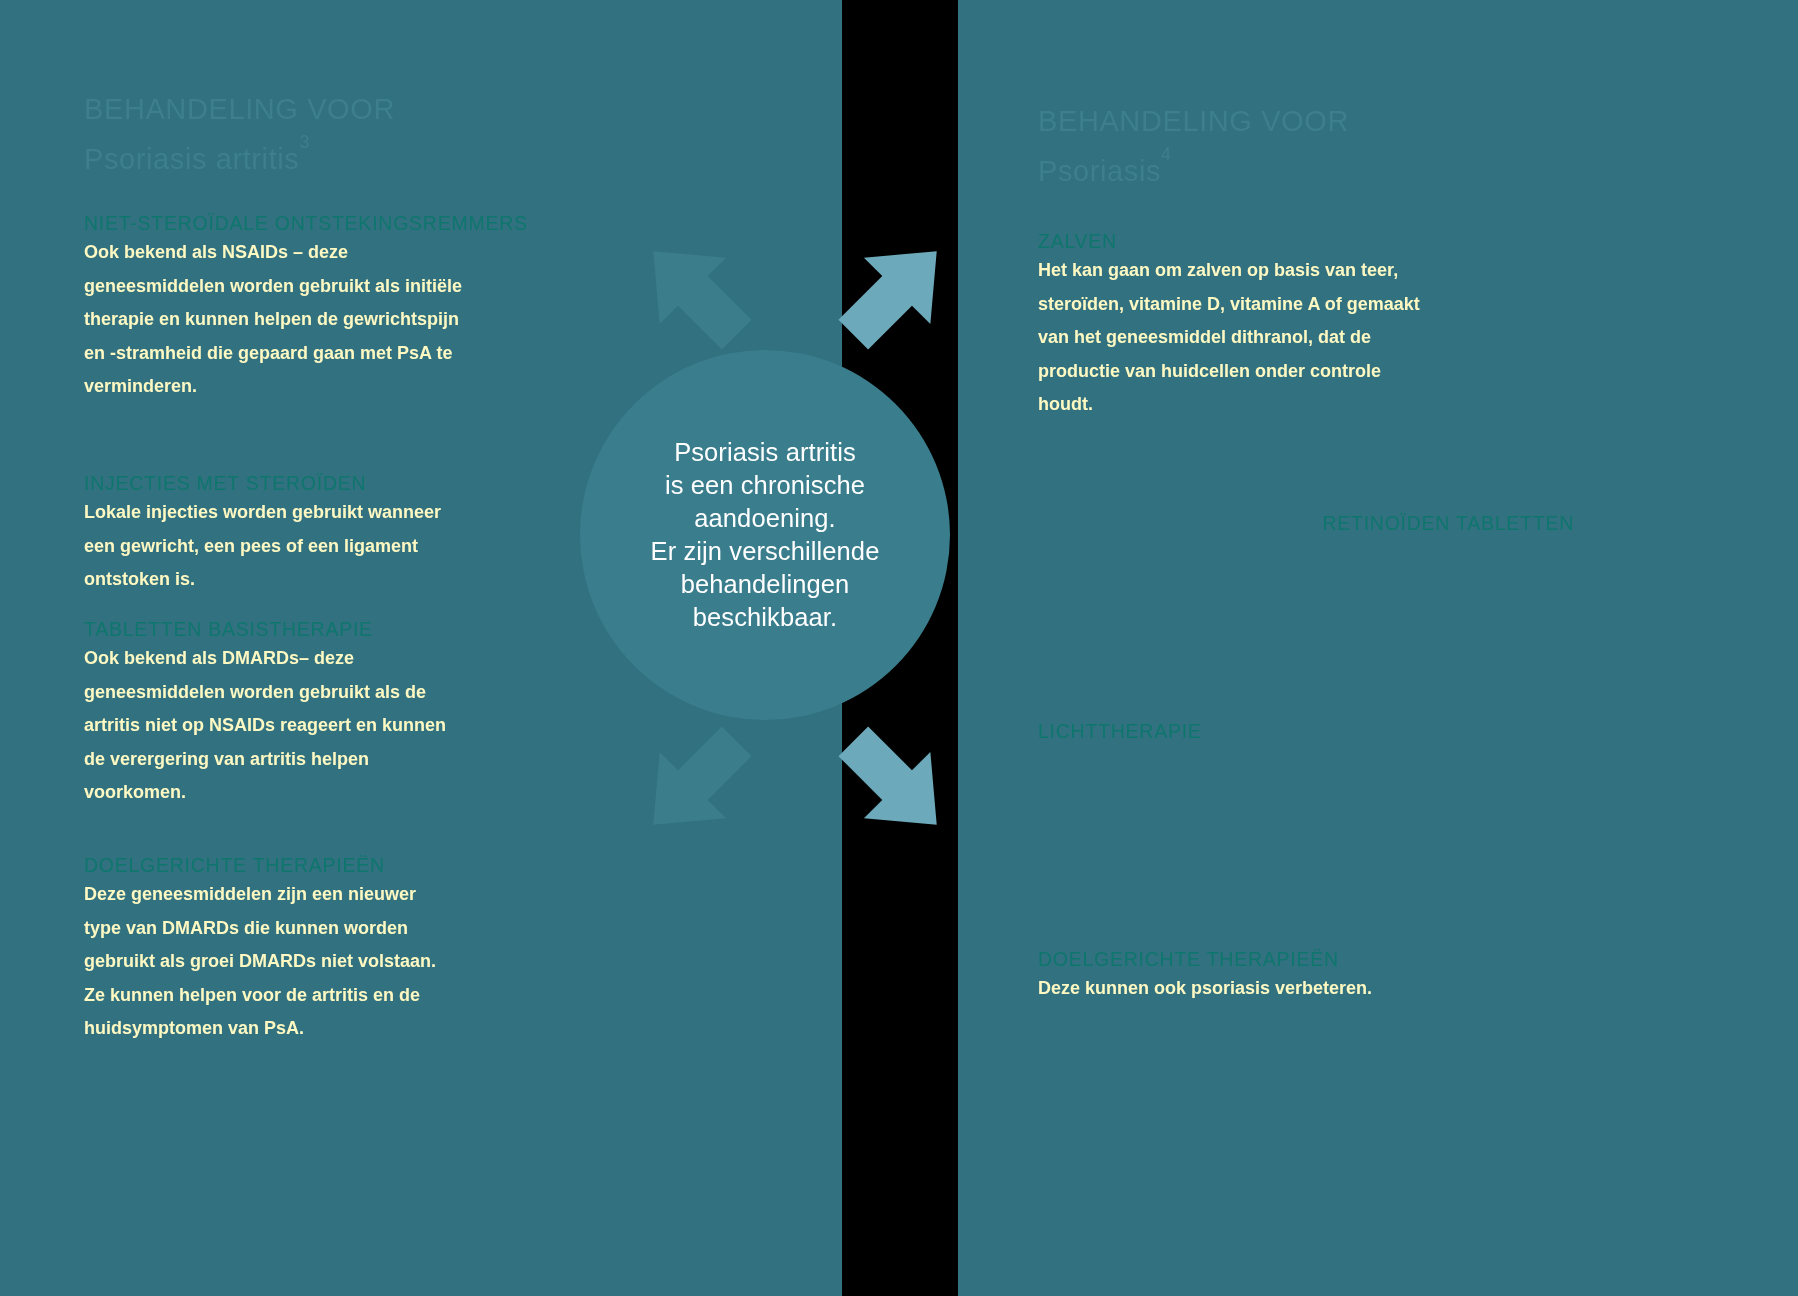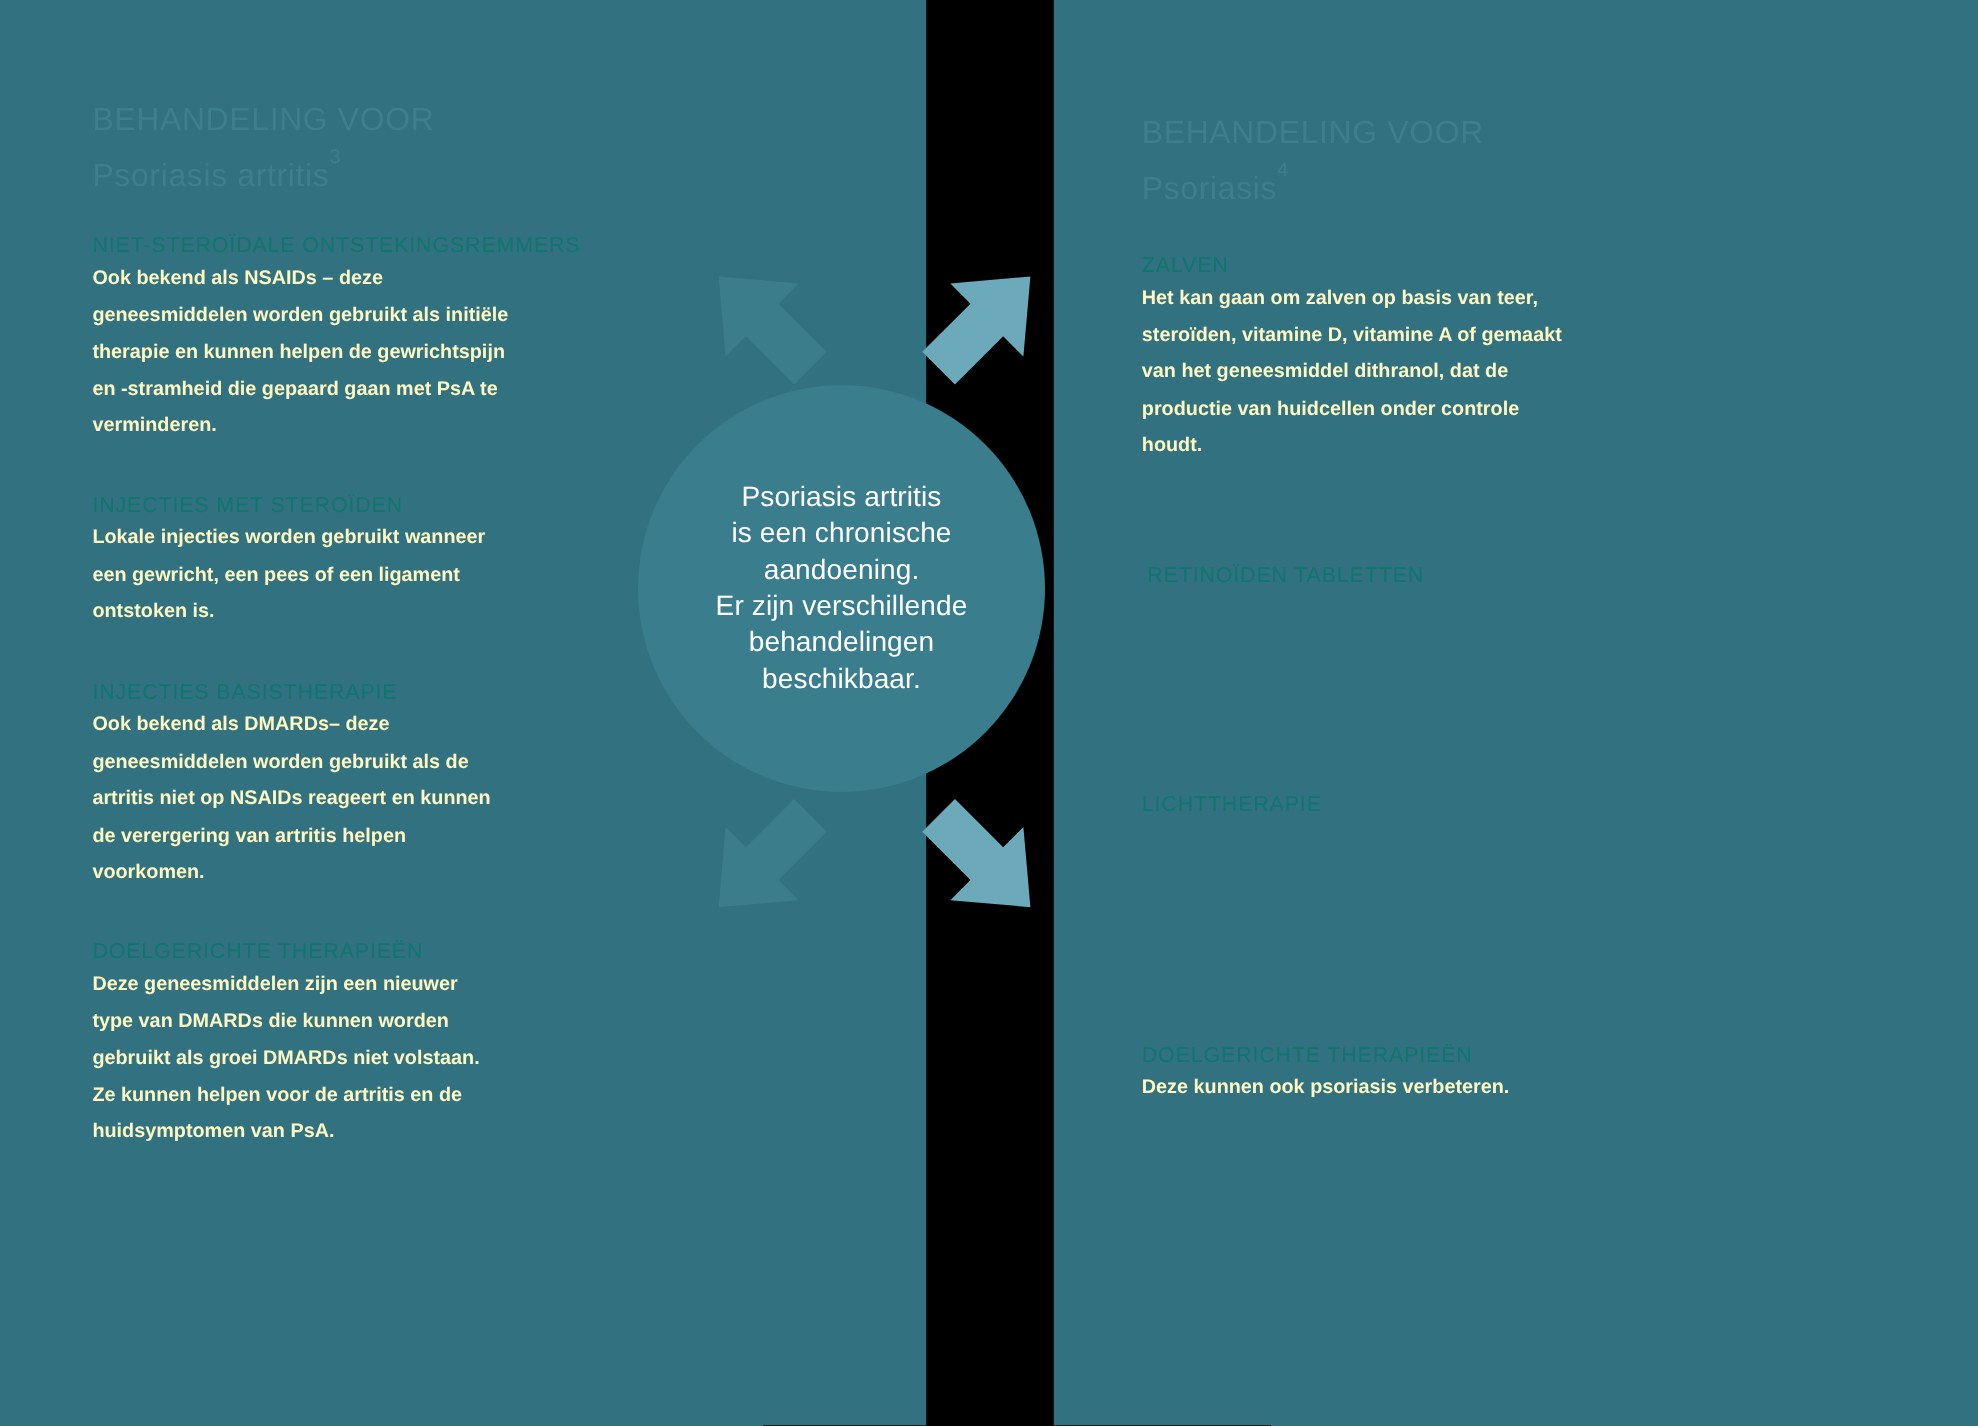--- a/index.html
+++ b/index.html
@@ -155,29 +155,29 @@
 
     <div class="section" style="position:absolute; left:0; top:210px; width:520px;">
       <div class="section-head">NIET-STEROÏDALE ONTSTEKINGSREMMERS</div>
       <div class="section-body">Ook bekend als NSAIDs – deze
 geneesmiddelen worden gebruikt als initiële
 therapie en kunnen helpen de gewrichtspijn
 en -stramheid die gepaard gaan met PsA te
 verminderen.</div>
     </div>
 
-    <div class="section" style="position:absolute; left:0; top:446px; width:520px;">
+    <div class="section" style="position:absolute; left:0; top:470px; width:520px;">
       <div class="section-head">INJECTIES MET STEROÏDEN</div>
       <div class="section-body">Lokale injecties worden gebruikt wanneer
 een gewricht, een pees of een ligament
 ontstoken is.</div>
     </div>
 
     <div class="section" style="position:absolute; left:0; top:616px; width:520px;">
-      <div class="section-head">INJECTIES BASISTHERAPIE</div>
+      <div class="section-head">TABLETTEN BASISTHERAPIE</div>
       <div class="section-body">Ook bekend als DMARDs– deze
 geneesmiddelen worden gebruikt als de
 artritis niet op NSAIDs reageert en kunnen
 de verergering van artritis helpen
 voorkomen.</div>
     </div>
 
     <div class="section" style="position:absolute; left:0; top:852px; width:520px;">
       <div class="section-head">DOELGERICHTE THERAPIEËN</div>
       <div class="section-body">Deze geneesmiddelen zijn een nieuwer
@@ -197,21 +197,21 @@
 
     <div class="section" style="position:absolute; left:0; top:228px; width:520px;">
       <div class="section-head">ZALVEN</div>
       <div class="section-body">Het kan gaan om zalven op basis van teer,
 steroïden, vitamine D,  vitamine A of gemaakt
 van het geneesmiddel dithranol, dat de
 productie van huidcellen onder controle
 houdt.</div>
     </div>
 
-    <div class="section" style="position:absolute; left:5px; top:510px; width:520px;">
+    <div class="section" style="position:absolute; left:16px; top:510px; width:520px;text-align:right;">
       <div class="section-head">RETINOÏDEN TABLETTEN</div>
     </div>
 
     <div class="section" style="position:absolute; left:0; top:718px; width:520px;">
       <div class="section-head">LICHTTHERAPIE</div>
     </div>
 
     <div class="section" style="position:absolute; left:0; top:946px; width:520px;">
       <div class="section-head">DOELGERICHTE THERAPIEËN</div>
       <div class="section-body">Deze kunnen ook psoriasis verbeteren.</div>

